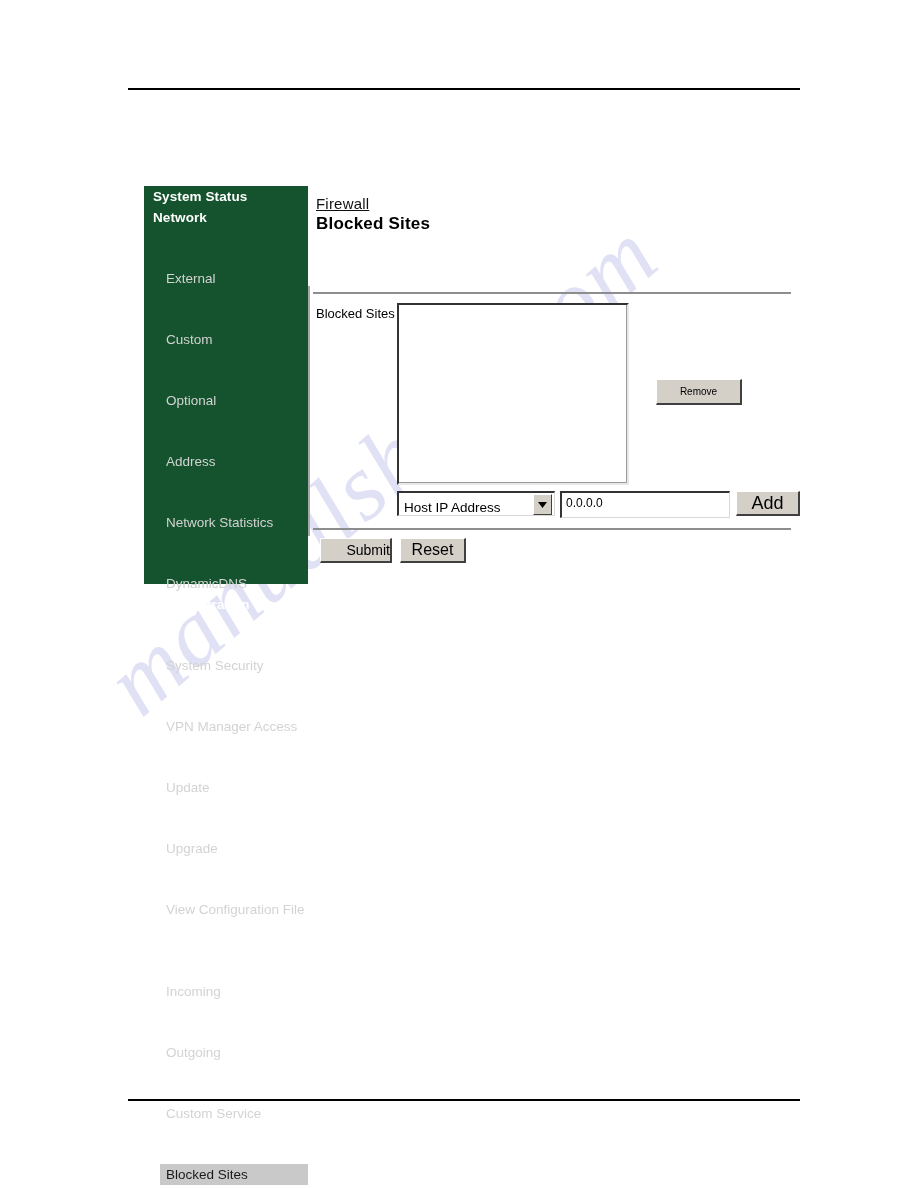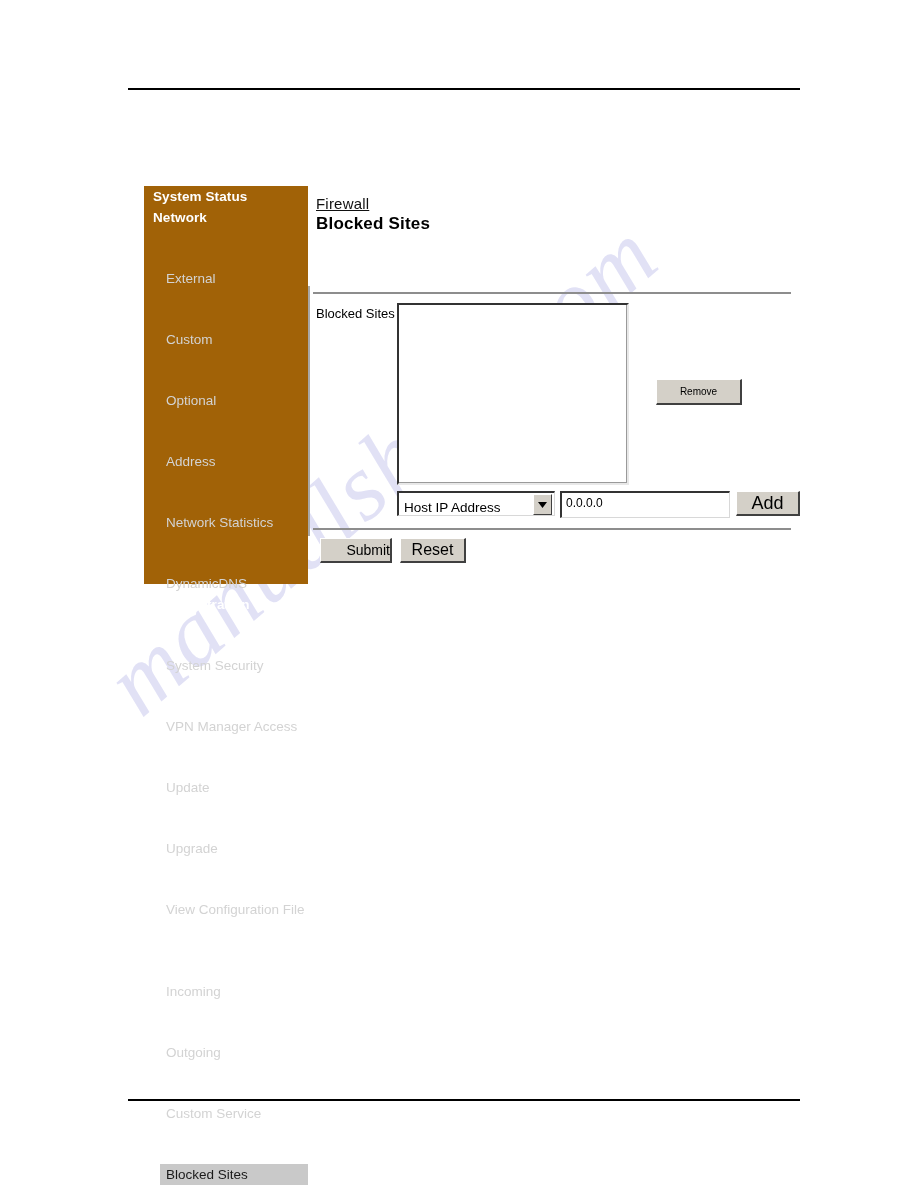--- a/index.html
+++ b/index.html
@@ -58,21 +58,21 @@
     z-index: 2;
   }
 
   
   .sidebar {
     position: absolute;
     left: 0;
     top: 0;
     width: 164px;
     height: 398px;
-    background: #a16207;
+    background: #14532d;
     box-sizing: border-box;
   }
   .nav-list { position: relative; }
   .nav-item {
     height: 21px;
     line-height: 21px;
     font-size: 13.5px;
     white-space: nowrap;
     box-sizing: border-box;
   }

